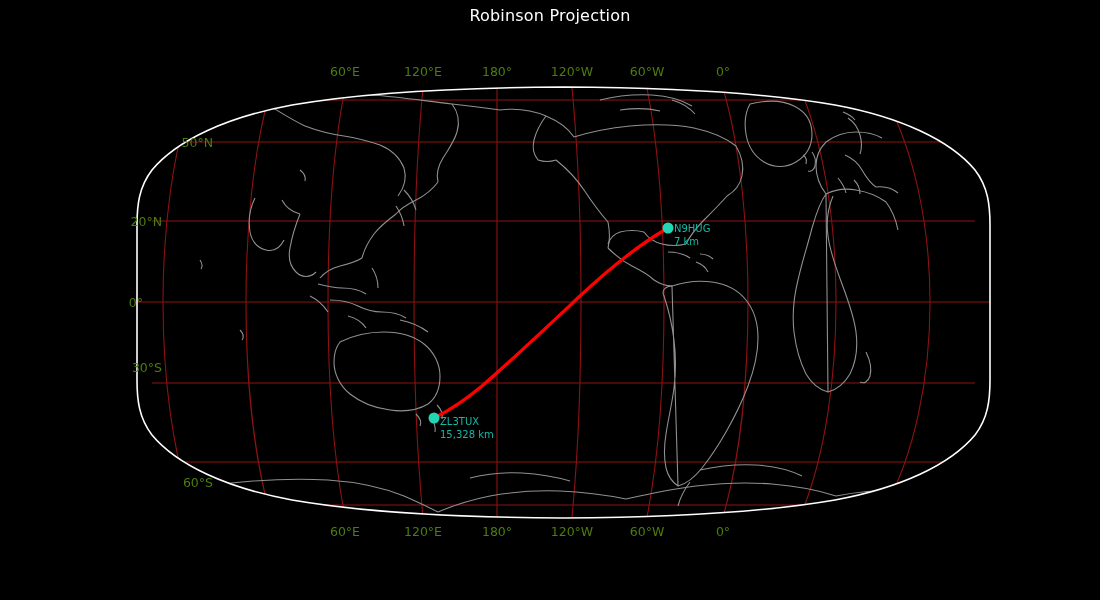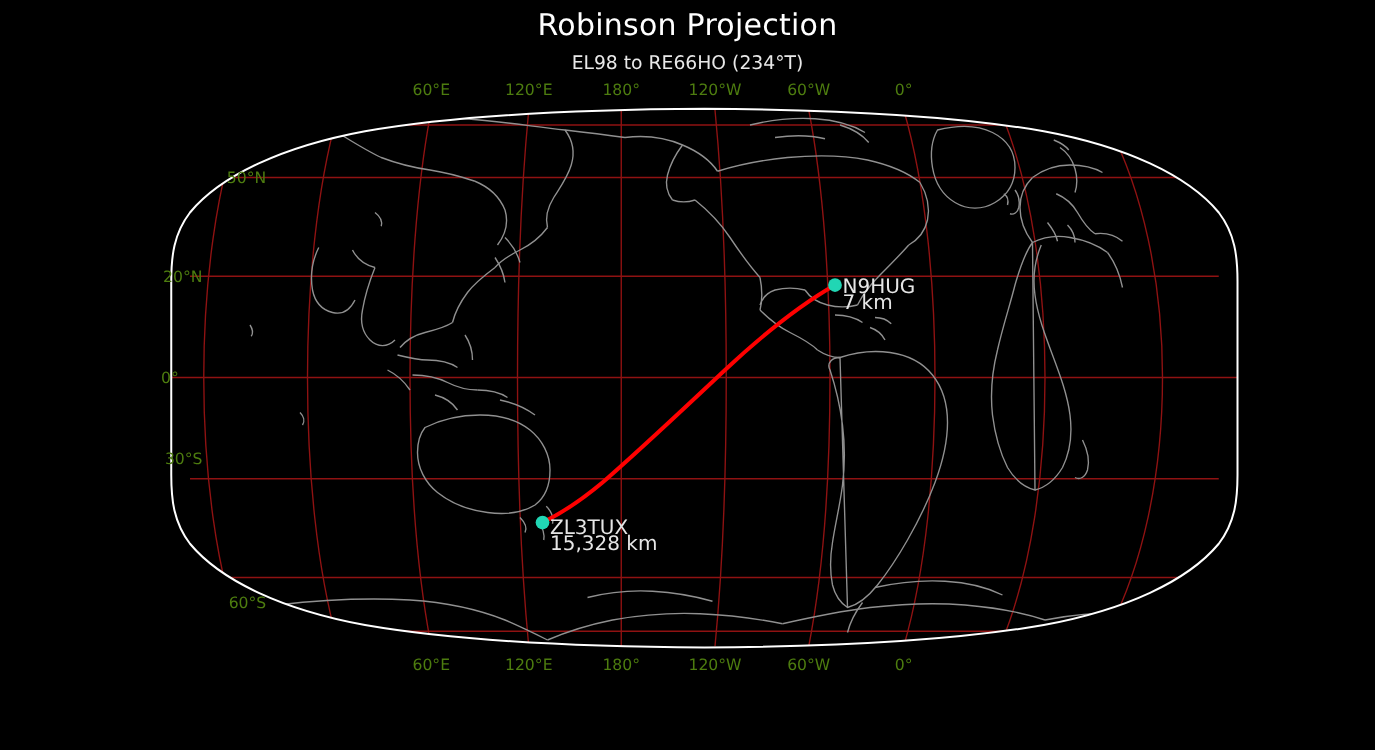--- a/index.html
+++ b/index.html
@@ -1,44 +1,43 @@
 <!DOCTYPE html>
 <html><head>
 <meta charset="utf-8">
 <style>
   html,body{margin:0;padding:0;background:#000;}
   body{width:1100px;height:600px;overflow:hidden;
        font-family:"DejaVu Sans","Liberation Sans",sans-serif;}
   #root{position:relative;width:1100px;height:600px;background:#000;}
 
   .title{position:absolute;left:0;top:6px;width:1100px;text-align:center;
-         color:#ffffff;font-size:24px;letter-spacing:.2px;}
+         color:#ffffff;font-size:16px;letter-spacing:.2px;}
   .subtitle{position:absolute;left:0;top:41px;width:1100px;text-align:center;
             color:#e8e8e8;font-size:15px;}
 
   .axlabel{position:absolute;color:#4d7c0f;font-size:12.5px;white-space:nowrap;}
   .axlabel.top{transform:translate(-50%,0);}
   .axlabel.bottom{transform:translate(-50%,0);}
   .axlabel.left{transform:translate(-100%,-50%);}
 
   #mapsvg{position:absolute;left:0;top:0;width:1100px;height:600px;}
 
   .mkdot{position:absolute;width:11px;height:11px;border-radius:50%;
          background:#21d6b4;transform:translate(-50%,-50%);}
-  .mklabel{position:absolute;color:#e5e5e5;font-size:16px;white-space:nowrap;
+  .mklabel{position:absolute;color:#14b8a6;font-size:10px;white-space:nowrap;
            line-height:13px;}
   .mklabel .dist{display:block;}
 </style>
 </head>
 <body>
 
 <div id="root">
 
   <div class="title">Robinson Projection</div>
-  <div class="subtitle">EL98 to RE66HO (234°T)</div>
 
   <svg id="mapsvg" viewBox="0 0 1100 600">
     <defs>
       <clipPath id="robclip">
         <path d="M563.5,87 C660,87.5 760,92 835,105 C900,117 950,140 975,170
                  C988,187 990,205 990,225 L990,302 L990,380
                  C990,400 988,418 975,435 C950,465 900,488 835,500
                  C760,513 660,517.5 563.5,518
                  C467,517.5 367,513 292,500 C227,488 177,465 152,435
                  C139,418 137,400 137,380 L137,302 L137,225

